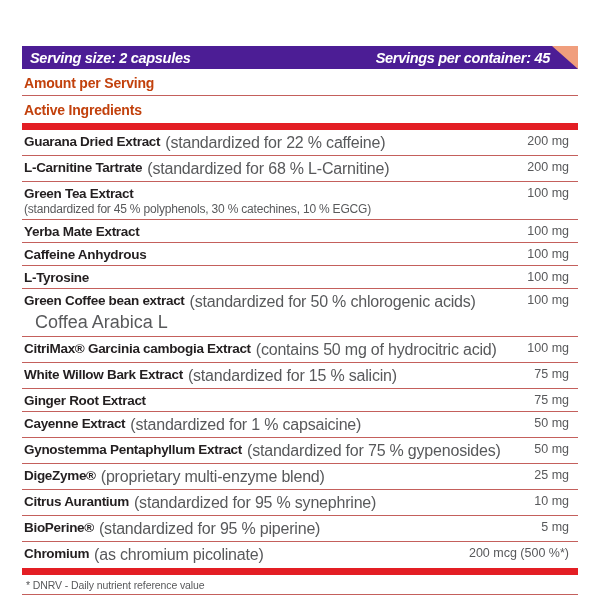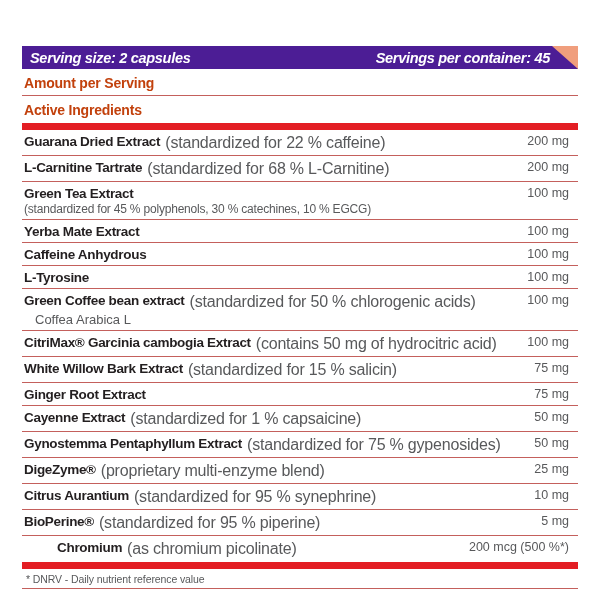--- a/index.html
+++ b/index.html
@@ -58,21 +58,21 @@
   .thick-bar {
     height: 7px;
     background: #e31e24;
     margin-top: 1px;
   }
   
   .row {
     border-bottom: 1.5px solid #c4605c;
     padding: 4px 0 3px 2px;
   }
-  .row:last-child { border-bottom: none; margin-left: 33px; }
+  .row:last-child { border-bottom: none; }
   .row-main {
     display: flex;
     align-items: flex-start;
     white-space: nowrap;
   }
   .ing-name {
     font-weight: bold;
     font-size: 13.5px;
     color: #231f20;
     letter-spacing: -0.3px;
@@ -90,21 +90,21 @@
     padding-right: 9px;
     flex-shrink: 0;
   }
   .ing-detail-below {
     font-size: 12px;
     color: #58595b;
     letter-spacing: -0.2px;
     padding-top: 1px;
   }
   .ing-subline {
-    font-size: 13px;
+    font-size: 18px;
     color: #58595b;
     padding-left: 11px;
     padding-top: 1px;
   }
   
   .footnote {
     font-size: 10.5px;
     color: #58595b;
     padding: 4px 0 3px 4px;
     border-bottom: 1.5px solid #c4605c;

